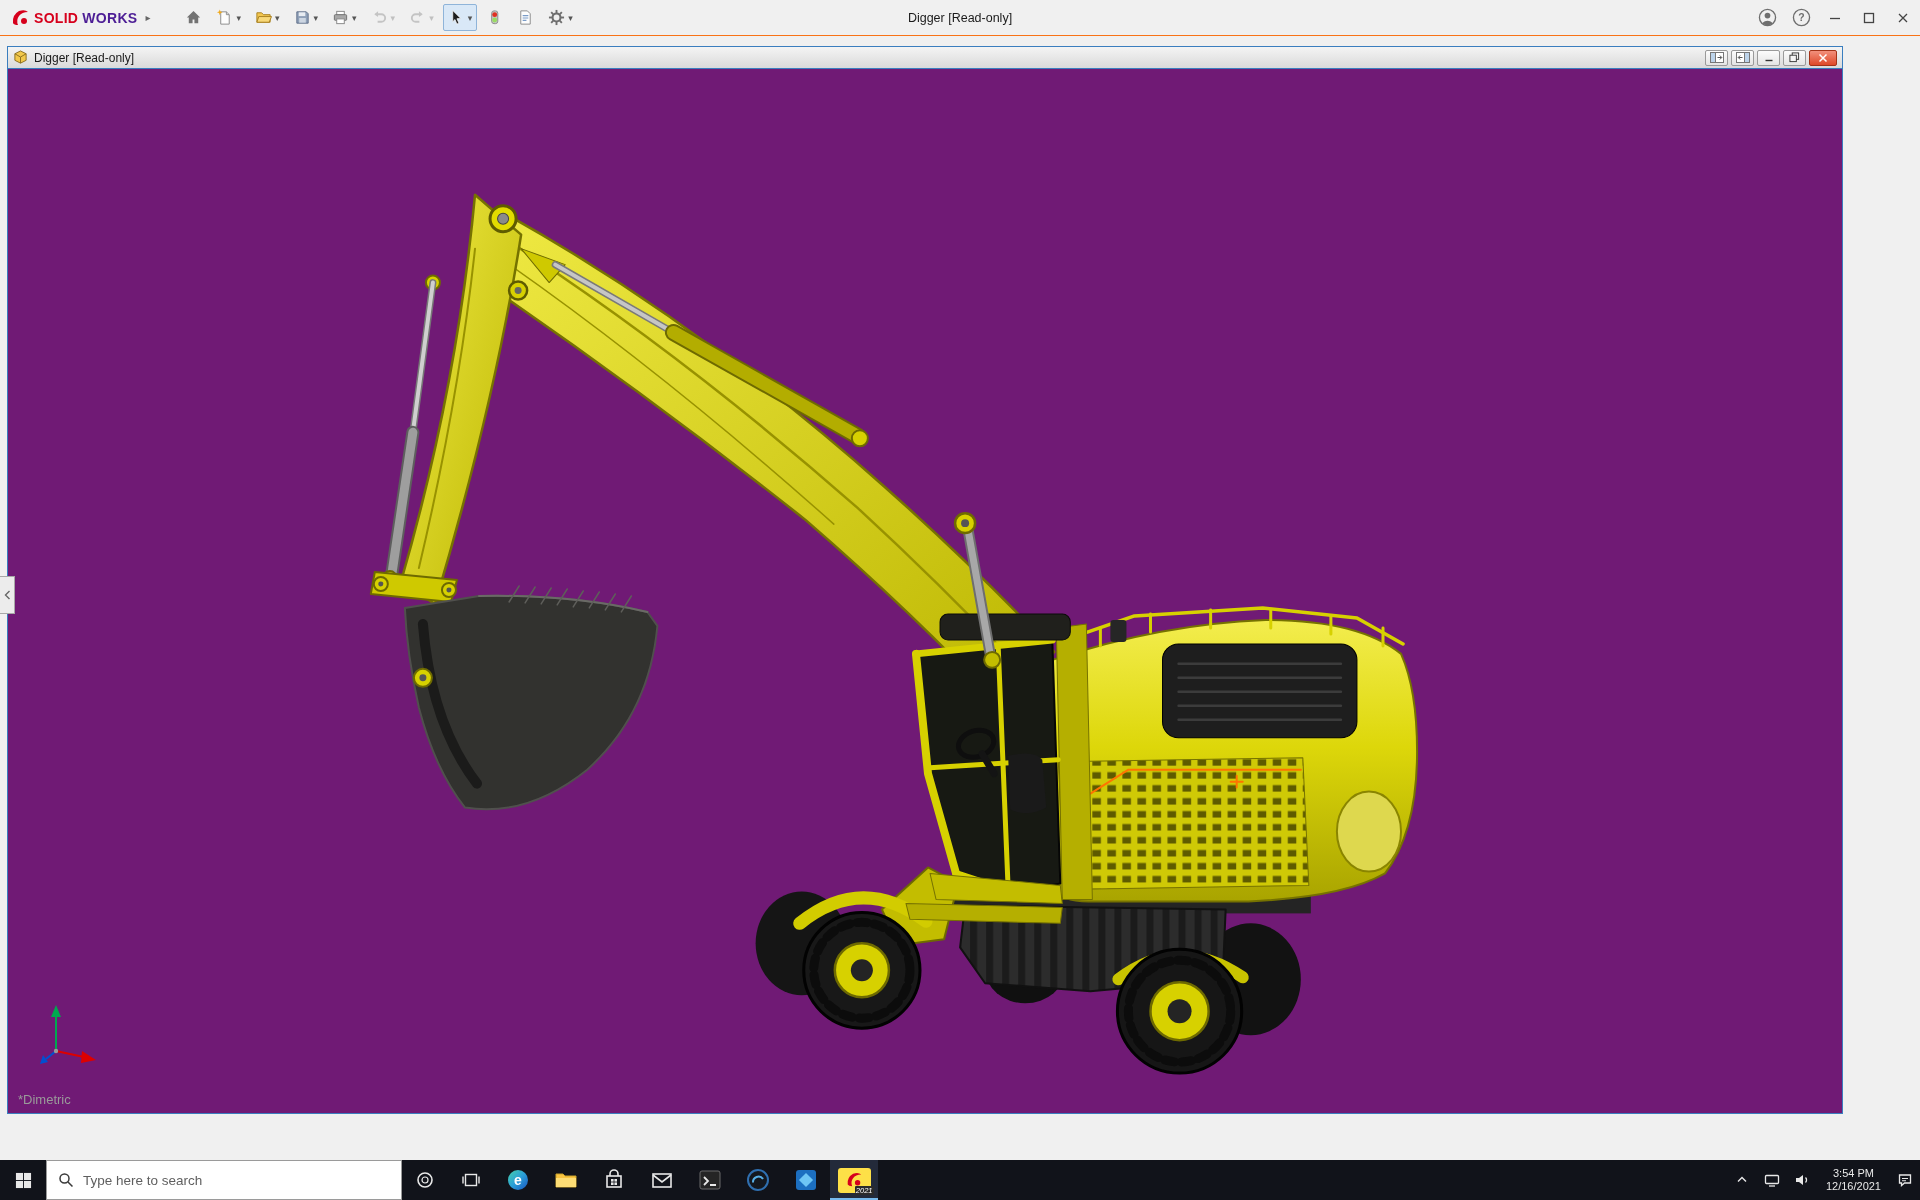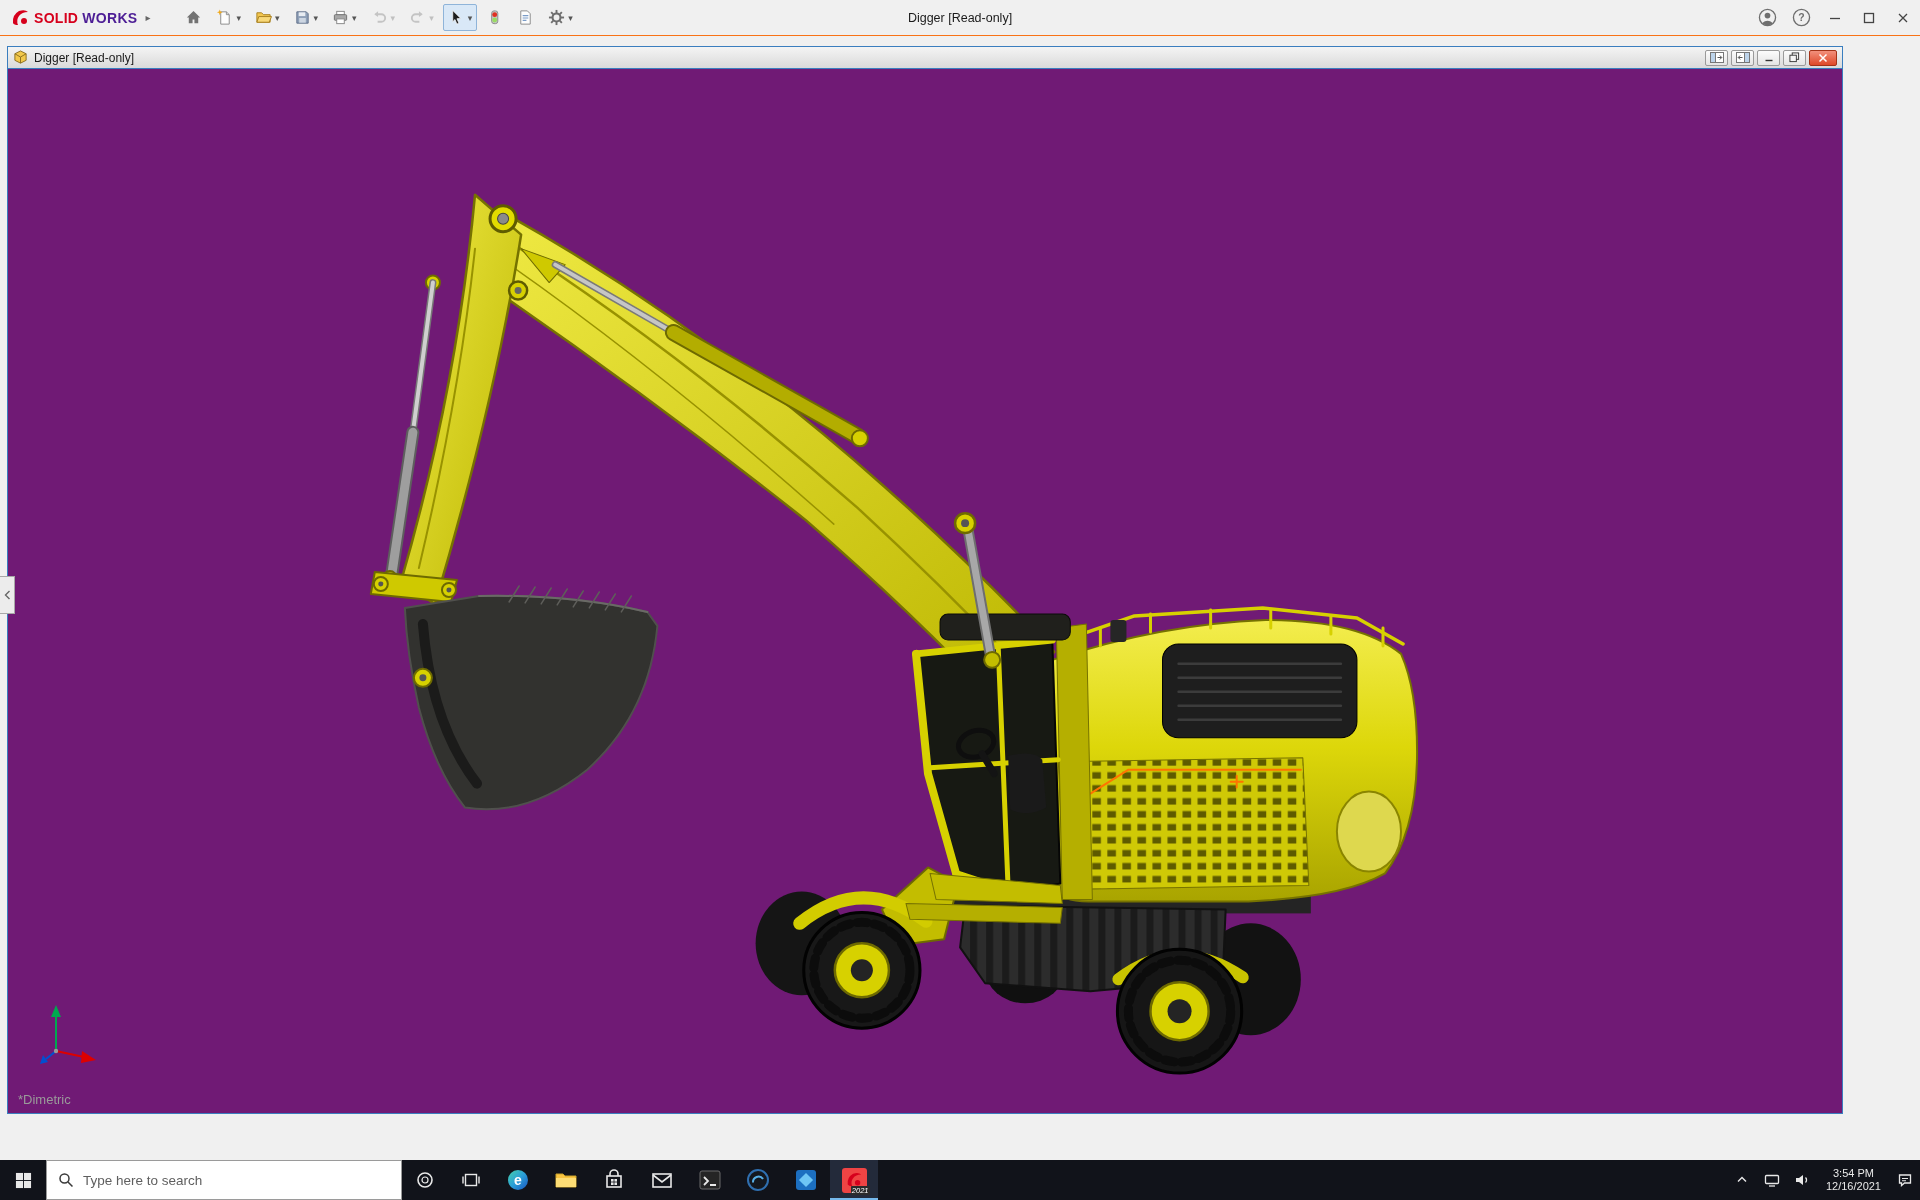--- a/index.html
+++ b/index.html
@@ -45,21 +45,21 @@
   .taskbar { position:absolute; left:0; right:0; bottom:0; height:40px; background:#11131a;
     display:flex; align-items:stretch; color:#e8e8e8; z-index:40; }
   .tb-item { width:46px; display:flex; align-items:center; justify-content:center; }
   .search-box { width:356px; background:#ffffff; border:1px solid #9a9a9a; display:flex; align-items:center;
     gap:9px; padding:0 11px; }
   .search-box input { flex:1; border:none; outline:none; font-size:13.5px; color:#000000; background:transparent;
     font-family:"Liberation Sans", sans-serif; }
   .search-box input::placeholder { color:#5f5f5f; opacity:1; }
   .tb-app { width:48px; display:flex; align-items:center; justify-content:center; position:relative; }
   .tb-app.active { background:#232a3a; box-shadow:inset 0 -2px 0 #76b9ed; }
-  .sw-tile { width:25px; height:25px; background:#ef4444; border-radius:3px; position:relative;
+  .sw-tile { width:33px; height:25px; background:#fde047; border-radius:3px; position:relative;
     display:flex; align-items:center; justify-content:center;font-style:italic; }
   .sw-badge { position:absolute; bottom:-2px; right:-3px; background:#2b2b2b; color:#fff;
     font-size:7.5px; line-height:9px; padding:0 1px; border-radius:1px; }
   .tray { margin-left:auto; display:flex; align-items:stretch; }
   .tray-item { width:30px; display:flex; align-items:center; justify-content:center; }
   .tray-clock { display:flex; flex-direction:column; align-items:center; justify-content:center;
     font-size:11px; line-height:13px; padding:0 9px; }
 </style>
 </head>
 <body>

